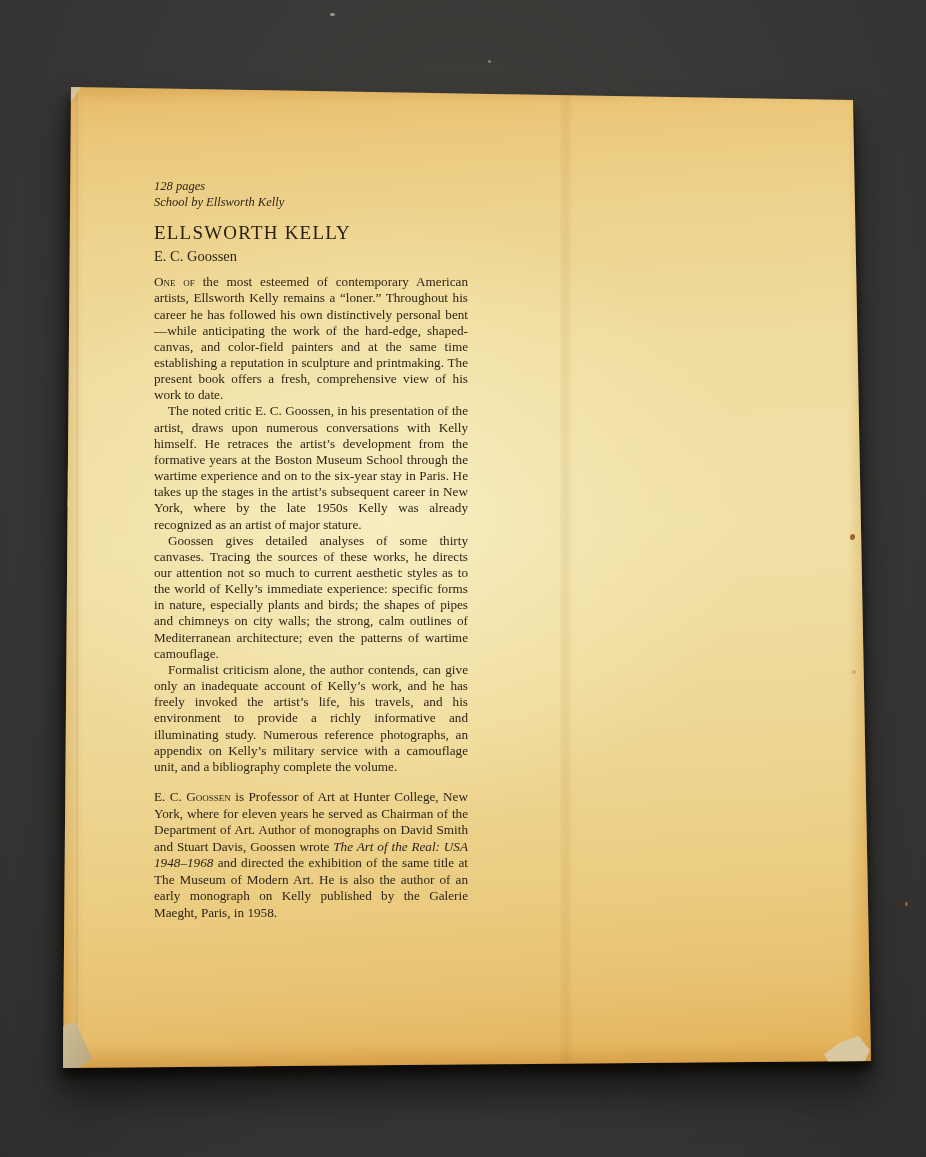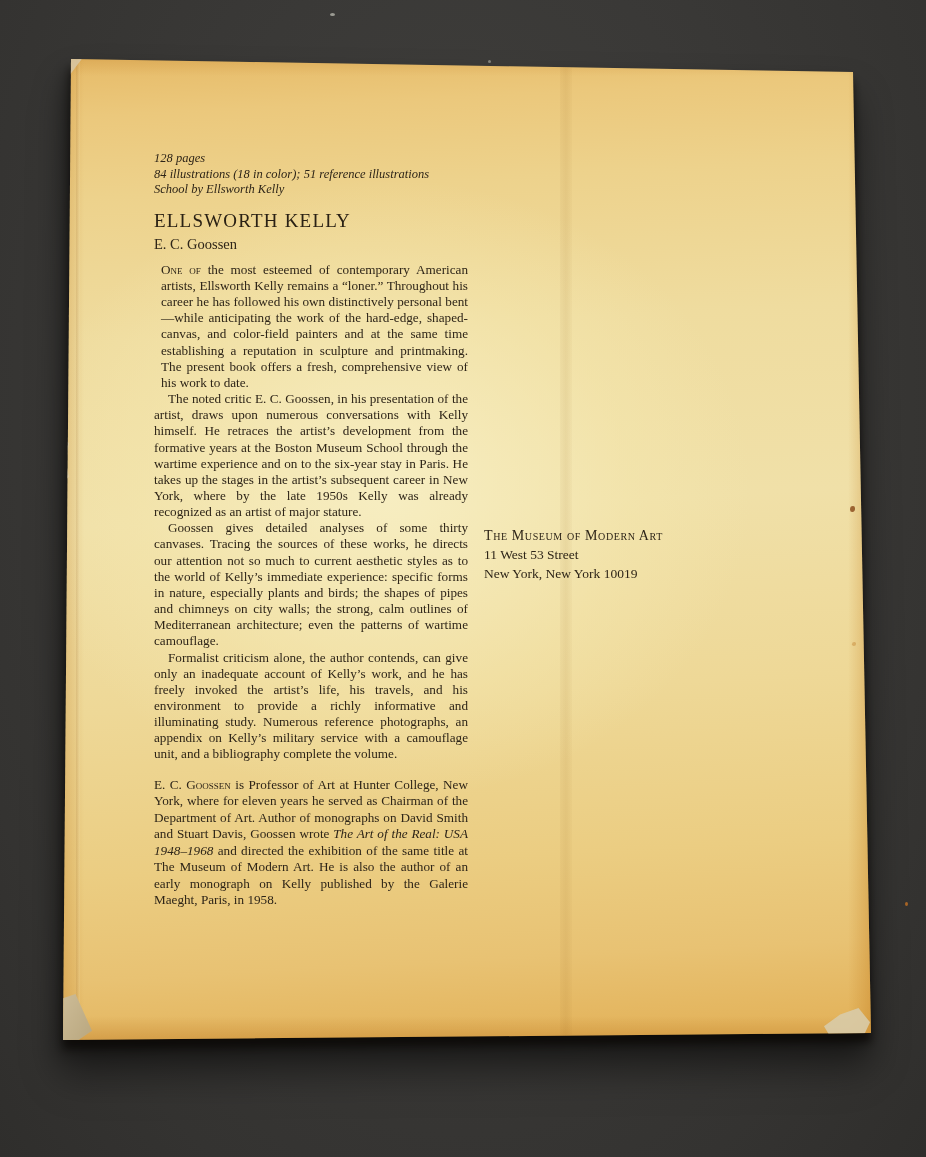--- a/index.html
+++ b/index.html
@@ -10,21 +10,21 @@
     position: relative; width: 926px; height: 1157px; overflow: hidden;
     background: radial-gradient(ellipse at 50% 35%, #41403d 0%, #3a3937 45%, #343331 80%, #2f2e2c 100%);
   }
 
   .bg-speck { position: absolute; border-radius: 50%; }
   .bg-speck.s1 { left: 330px; top: 13px; width: 5px; height: 3px; background: #9b9b93; }
   .bg-speck.s2 { left: 488px; top: 60px; width: 3px; height: 3px; background: #84847c; }
   .bg-speck.s3 { left: 905px; top: 902px; width: 3px; height: 4px; background: #a86526; }
 
   .book-wrap {
-    position: absolute; left: 62px; top: 56px; width: 812px; height: 986px;
+    position: absolute; left: 62px; top: 84px; width: 812px; height: 986px;
     filter: drop-shadow(0 9px 4px rgba(8,6,3,0.7)) drop-shadow(0 24px 18px rgba(0,0,0,0.38)) drop-shadow(-5px 10px 8px rgba(0,0,0,0.3));
   }
   .book {
     position: absolute; inset: 0;
     clip-path: polygon(9px 3px, 791px 16px, 809px 977px, 1px 984px);
     background:
       radial-gradient(ellipse 60% 42% at 40% 44%, rgba(248,240,198,0.85) 0%, rgba(245,232,176,0.45) 50%, rgba(245,232,176,0) 75%),
       linear-gradient(177deg, #e6ba67 0%, #ebc87c 6%, #edd28c 14%, #efdc9f 28%, #f0e0a8 46%, #eed897 64%, #ebcd82 80%, #e8c273 90%, #e3b35b 98%);
   }
   .tone {
@@ -58,21 +58,21 @@
   .spot.p1 { left: 788px; top: 450px; width: 5px; height: 6px; background: #8d4f1e; opacity: 0.85; }
   .spot.p2 { left: 790px; top: 586px; width: 4px; height: 4px; background: rgba(200,140,60,0.5); }
 
   .content { position: absolute; inset: 0; color: #2e2518; }
 
   .text-col { position: absolute; left: 92px; top: 95px; width: 314px; }
   .credits-line { font-style: italic; font-size: 12.5px; line-height: 15.6px; }
   .book-title { margin-top: 12px; font-size: 19px; letter-spacing: 1.2px; font-weight: 500; color: #2a2114; }
   .book-author { margin-top: 4px; font-size: 14.5px; }
   .body-par { font-size: 13.2px; line-height: 16.15px; text-align: justify; }
-  .body-par.first { margin-top: 9px; margin-left: 7px; }
+  .body-par.first { margin-top: 9px; }
   .body-par.indent { text-indent: 14px; }
   .bio-par { margin-top: 14px; font-size: 13.2px; line-height: 16.5px; text-align: justify; }
   .smallcaps { font-variant: small-caps; }
   .bio-par em, .italic { font-style: italic; }
 
   .publisher { position: absolute; left: 422px; top: 470px; font-size: 13.5px; line-height: 19px; color: #2e2518; }
   .publisher-name { font-variant: small-caps; letter-spacing: 0.6px; font-size: 14px; }
 </style>
 </head>
 <body>
@@ -95,39 +95,33 @@
       <div class="chip-br"></div>
       <div class="notch-left n1"></div>
       <div class="notch-left n2"></div>
       <span class="spot p1"></span>
       <span class="spot p2"></span>
 
       <div class="content">
 
         <div class="text-col">
           <div class="credits-line">128 pages</div>
-          <div class="credits-line">84 illustrations (18 in color); 51 reference illustrations</div>
           <div class="credits-line">School by Ellsworth Kelly</div>
 
           <div class="book-title">ELLSWORTH KELLY</div>
           <div class="book-author">E. C. Goossen</div>
 
           <p class="body-par first"><span class="smallcaps">One of</span><span> the most esteemed of contemporary American artists, Ellsworth Kelly remains a “loner.” Throughout his career he has followed his own distinctively personal bent—while anticipating the work of the hard-edge, shaped-canvas, and color-field painters and at the same time establishing a reputation in sculpture and printmaking. The present book offers a fresh, comprehensive view of his work to date.</span></p>
 
           <p class="body-par indent">The noted critic E. C. Goossen, in his presentation of the artist, draws upon numerous conversations with Kelly himself. He retraces the artist’s development from the formative years at the Boston Museum School through the wartime experience and on to the six-year stay in Paris. He takes up the stages in the artist’s subsequent career in New York, where by the late 1950s Kelly was already recognized as an artist of major stature.</p>
 
           <p class="body-par indent">Goossen gives detailed analyses of some thirty canvases. Tracing the sources of these works, he directs our attention not so much to current aesthetic styles as to the world of Kelly’s immediate experience: specific forms in nature, especially plants and birds; the shapes of pipes and chimneys on city walls; the strong, calm outlines of Mediterranean architecture; even the patterns of wartime camouflage.</p>
 
           <p class="body-par indent">Formalist criticism alone, the author contends, can give only an inadequate account of Kelly’s work, and he has freely invoked the artist’s life, his travels, and his environment to provide a richly informative and illuminating study. Numerous reference photographs, an appendix on Kelly’s military service with a camouflage unit, and a bibliography complete the volume.</p>
 
           <p class="bio-par"><span class="smallcaps">E. C. Goossen</span><span> is Professor of Art at Hunter College, New York, where for eleven years he served as Chairman of the Department of Art. Author of monographs on David Smith and Stuart Davis, Goossen wrote </span><em>The Art of the Real: USA 1948–1968</em><span> and directed the exhibition of the same title at The Museum of Modern Art. He is also the author of an early monograph on Kelly published by the Galerie Maeght, Paris, in 1958.</span></p>
         </div>
 
-        <div class="publisher">
-          <div class="publisher-name">The Museum of Modern Art</div>
-          <div>11 West 53 Street</div>
-          <div>New York, New York 10019</div>
-        </div>
 
       </div>
     </div>
   </div>
 </div>
 
 </body></html>

